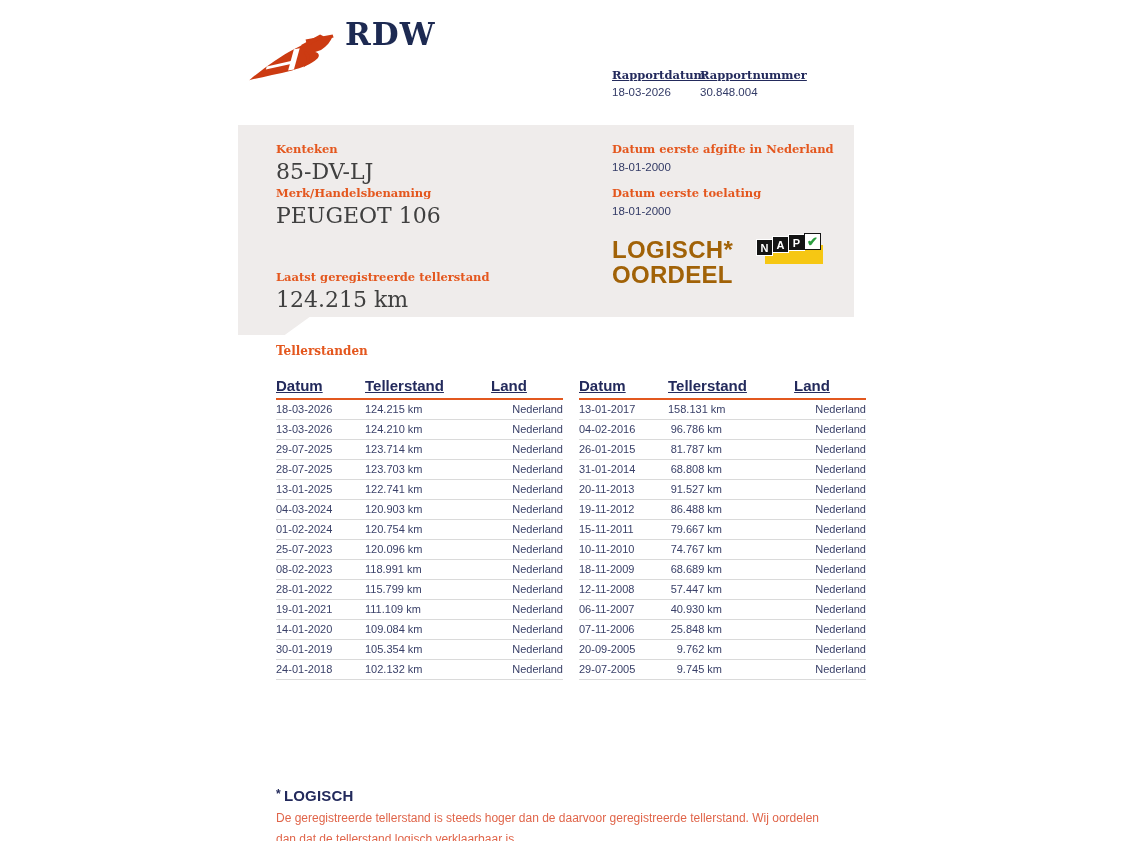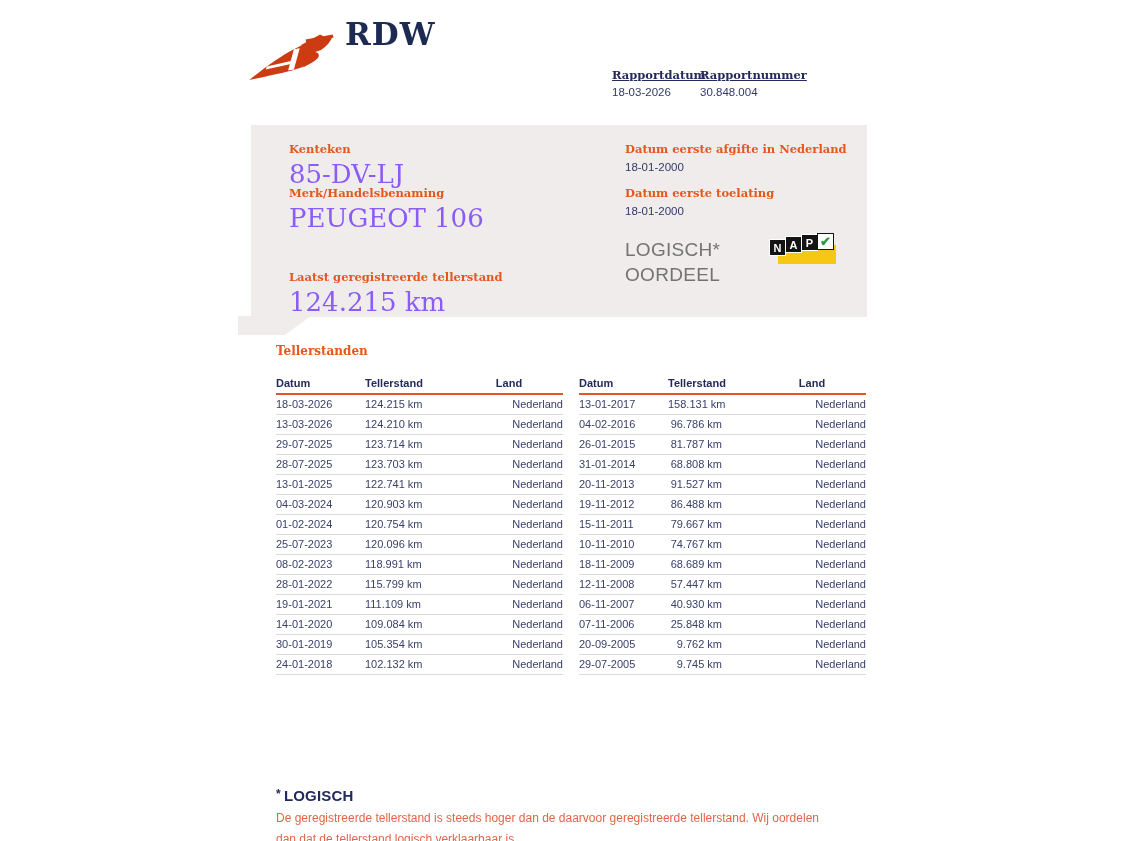--- a/index.html
+++ b/index.html
@@ -25,47 +25,47 @@
   .meta-label {
     font-family:"DejaVu Serif", serif; font-size:11.5px; font-weight:bold;
     color:#232a5c; text-decoration:underline;
   }
   .meta-value { font-size:11.5px; color:#323a66; margin-top:4px; }
   .meta-date   { position:absolute; left:612px; top:64px; }
   .meta-number { position:absolute; left:700px; top:64px; }
 
   
   .panel {
-    position:absolute; left:251px; top:121px; width:616px; height:192px;
+    position:absolute; left:238px; top:121px; width:616px; height:192px;
     background:#efeceb;
   }
   .panel-tab {
     position:absolute; left:238px; top:312px; width:73px; height:19px;
     background:#efeceb;
     clip-path:polygon(0 0, 100% 0, 64% 100%, 0 100%);
   }
   .field-label {
     font-family:"DejaVu Serif", serif; font-size:11.5px; font-weight:bold;
     color:#e4571e;
   }
   .field-value-big {
-    font-family:"DejaVu Serif", serif; font-size:26px; font-weight:normal;
-    color:#8b5cf6; margin-top:3px;
+    font-family:"DejaVu Serif", serif; font-size:22px; font-weight:normal;
+    color:#404040; margin-top:3px;
   }
   .field-value-sm { font-size:11.5px; color:#323a66; margin-top:5px; }
 
   .f-kenteken   { position:absolute; left:38px;  top:17px; }
   .f-merk       { position:absolute; left:38px;  top:61px; }
   .f-teller     { position:absolute; left:38px;  top:145px; }
   .f-afgifte    { position:absolute; left:374px; top:17px; }
   .f-toelating  { position:absolute; left:374px; top:61px; }
 
   .oordeel {
     position:absolute; left:374px; top:112px;
-    font-size:19px; font-weight:normal; color:#737373; line-height:25px;
+    font-size:24px; font-weight:bold; color:#a16207; line-height:25px;
     letter-spacing:0.3px;
   }
 
   
   .nap { position:absolute; left:518px; top:108px; width:70px; height:34px; }
   .nap-yellow { position:absolute; left:9px; top:12px; width:58px; height:19px; background:#f6c713; }
   .nap-letter {
     position:absolute; width:17px; height:17px; background:#141414;
     border:1px solid #ffffff; color:#ffffff; font-size:11px; font-weight:bold;
     display:flex; align-items:center; justify-content:center;
@@ -88,21 +88,21 @@
   table.tellertable {
     position:absolute; top:371px; width:287px; border-collapse:collapse;
     font-family:"Liberation Sans", sans-serif; font-size:11px; table-layout:fixed;
   }
   .table-left  { left:276px; }
   .table-right { left:579px; }
   .tellertable col.col-datum  { width:89px; }
   .tellertable col.col-teller { width:90px; }
   .tellertable th {
     color:#232a5c; font-weight:bold; text-align:left; white-space:nowrap;
-    border-bottom:2px solid #e2581f; padding:2px 0 4px 0; font-size:11px;
+    border-bottom:2px solid #e2581f; padding:2px 0 4px 0; font-size:15px;text-decoration:underline;
   }
   .tellertable th.h-land { text-align:center; }
   .tellertable td {
     color:#3a4169; padding:3px 0 4px 0; border-bottom:1px solid #dadada;
     white-space:nowrap;
   }
   .tellertable td.c2 { text-align:right; }
   .tellertable td.c1 .val {
     display:inline-block; width:54px; text-align:right; white-space:nowrap;
   }

